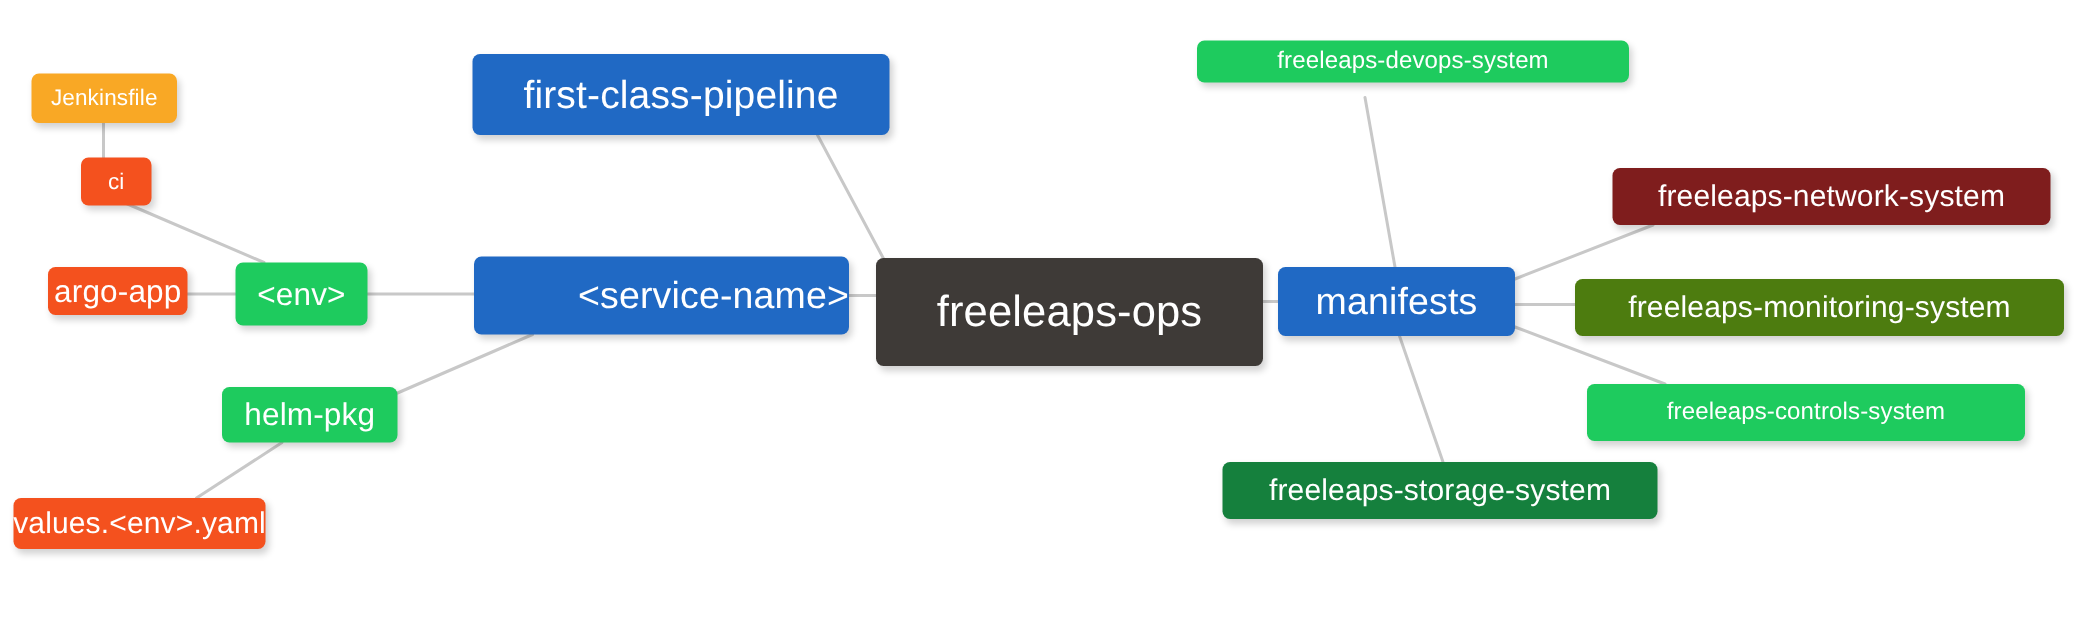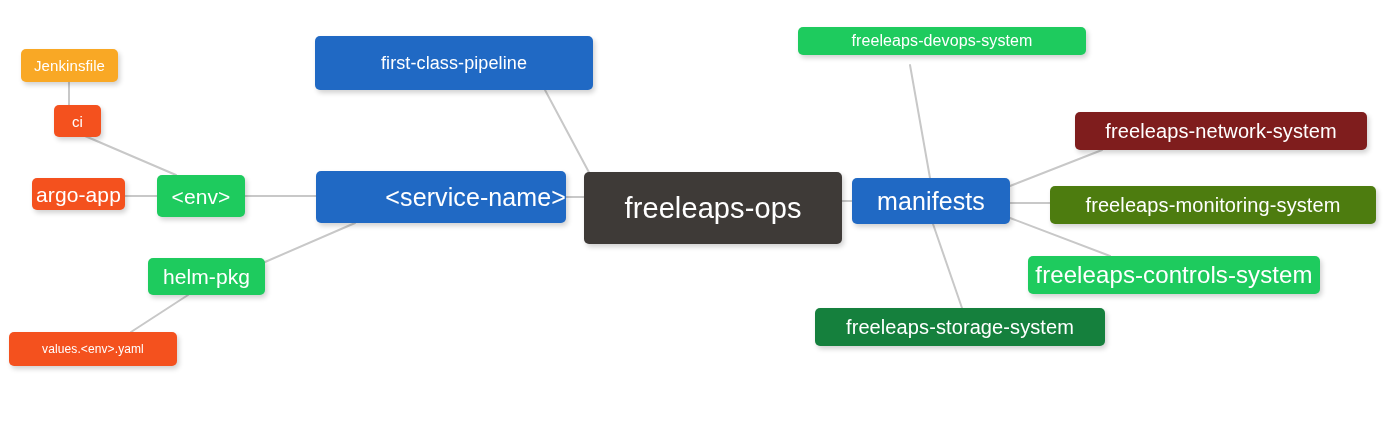--- a/index.html
+++ b/index.html
@@ -65,53 +65,53 @@
       <line x1="1010" y1="218" x2="1110" y2="256" stroke="#c8c8c8" stroke-width="2" stroke-linecap="round"></line>
       <line x1="933" y1="224" x2="962" y2="308" stroke="#c8c8c8" stroke-width="2" stroke-linecap="round"></line>
     </svg>
   <div id="node-layer">
       <div class="node" style="left: 584px; top: 172px; width: 258px; height: 72px; background: rgb(62, 58, 55); font-size: 29px;">
         <span class="node-label">freeleaps-ops</span>
       </div>
       <div class="node" style="left: 316px; top: 171px; width: 250px; height: 52px; background: rgb(32, 105, 196); font-size: 25px; justify-content: flex-end;">
         <span class="node-label">&lt;service-name&gt;</span>
       </div>
-      <div class="node" style="left: 315px; top: 36px; width: 278px; height: 54px; background: rgb(32, 105, 196); font-size: 18px;">
+      <div class="node" style="left: 315px; top: 36px; width: 278px; height: 54px; background: rgb(32, 105, 196); font-size: 26px;">
         <span class="node-label">first-class-pipeline</span>
       </div>
       <div class="node" style="left: 852px; top: 178px; width: 158px; height: 46px; background: rgb(32, 105, 196); font-size: 25px;">
         <span class="node-label">manifests</span>
       </div>
       <div class="node" style="left: 157px; top: 175px; width: 88px; height: 42px; background: rgb(30, 203, 94); font-size: 21px;">
         <span class="node-label">&lt;env&gt;</span>
       </div>
       <div class="node" style="left: 148px; top: 258px; width: 117px; height: 37px; background: rgb(30, 203, 94); font-size: 21px;">
         <span class="node-label">helm-pkg</span>
       </div>
       <div class="node" style="left: 21px; top: 25px; width: 97px; height: 33px; background: rgb(249, 168, 37); font-size: 15px; margin-top: 24px;">
         <span class="node-label">Jenkinsfile</span>
       </div>
       <div class="node" style="left: 54px; top: 105px; width: 47px; height: 32px; background: rgb(244, 81, 30); font-size: 15px;">
         <span class="node-label">ci</span>
       </div>
       <div class="node" style="left: 32px; top: 178px; width: 93px; height: 32px; background: rgb(244, 81, 30); font-size: 21px;">
         <span class="node-label">argo-app</span>
       </div>
-      <div class="node" style="left: 9px; top: 332px; width: 168px; height: 34px; background: rgb(244, 81, 30); font-size: 12px;">
+      <div class="node" style="left: 9px; top: 332px; width: 168px; height: 34px; background: rgb(244, 81, 30); font-size: 20px;">
         <span class="node-label">values.&lt;env&gt;.yaml</span>
       </div>
       <div class="node" style="left: 798px; top: 27px; width: 288px; height: 28px; background: rgb(30, 203, 94); font-size: 16px;">
         <span class="node-label">freeleaps-devops-system</span>
       </div>
       <div class="node" style="left: 1056px; top: 112px; width: 292px; height: 38px; background: #7f1d1d; font-size: 20px; margin-left: 19px;">
         <span class="node-label">freeleaps-network-system</span>
       </div>
       <div class="node" style="left: 1050px; top: 186px; width: 326px; height: 38px; background: #4d7c0f; font-size: 20px;">
         <span class="node-label">freeleaps-monitoring-system</span>
       </div>
-      <div class="node" style="left: 1028px; top: 256px; width: 292px; height: 38px; background: rgb(30, 203, 94); font-size: 24px;">
+      <div class="node" style="left: 1058px; top: 256px; width: 292px; height: 38px; background: rgb(30, 203, 94); font-size: 16px;">
         <span class="node-label">freeleaps-controls-system</span>
       </div>
       <div class="node" style="left: 815px; top: 308px; width: 290px; height: 38px; background: #15803d; font-size: 20px;">
         <span class="node-label">freeleaps-storage-system</span>
       </div>
     </div>
 </div>
 
 </body></html>

